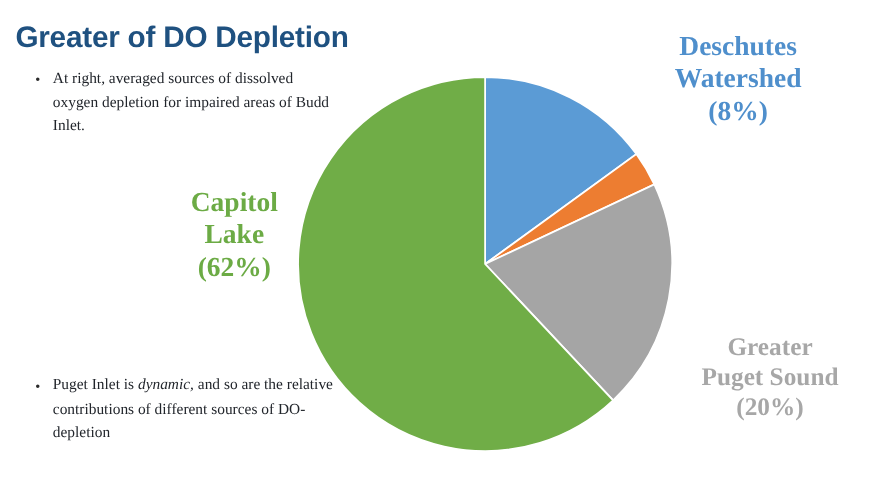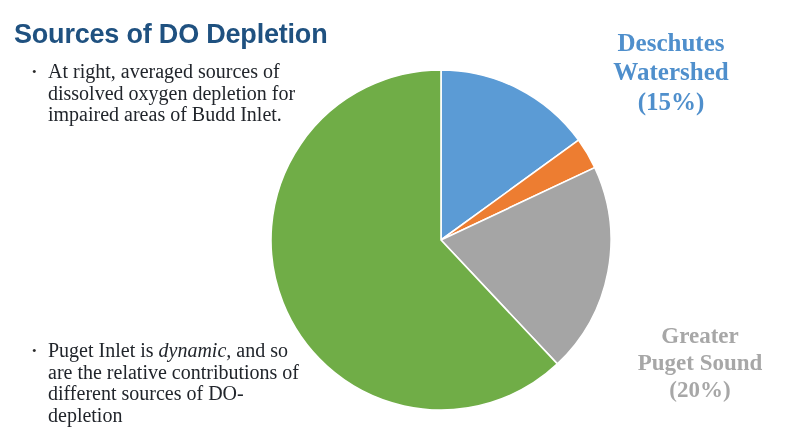--- a/index.html
+++ b/index.html
@@ -47,21 +47,21 @@
     width: 16px;
     font-size: 13px;
     line-height: 21px;
     color: #2a2a2a;
     text-align: left;
     padding-left: 1px;
   }
   .bullet-text {
     flex: 1 1 auto;
     color: #21252b;
-    font-size: 20px;
+    font-size: 14px;
     line-height: 21.5px;
   }
   #bullet-top {
     left: 31px;
     top: 61px;
     width: 270px;
   }
   #bullet-bottom {
     left: 31px;
     top: 340px;
@@ -101,36 +101,35 @@
     width: 168px;
     font-size: 23px;
     color: #ed7d31;
   }
   #label-puget {
     left: 604px;
     top: 303px;
     width: 192px;
     font-size: 23px;
     color: #a7a7a7;
-    margin-top: 20px;
   }
   #label-capitol {
     left: 118px;
     top: 170px;
     width: 190px;
     font-size: 25px;
     color: #6cab45;
   }
 </style>
 </head>
 <body>
 
 <div id="slide">
 
-  <div id="page-title">Sources of DO Depletion</div>
+  <div id="page-title">Greater of DO Depletion</div>
 
   <div class="bullet-block" id="bullet-top">
     <span class="bullet-marker">•</span>
     <span class="bullet-text"><span>At right, averaged sources of dissolved oxygen depletion for impaired areas of Budd Inlet.</span></span>
   </div>
 
   <div class="bullet-block" id="bullet-bottom">
     <span class="bullet-marker">•</span>
     <span class="bullet-text"><span>Puget Inlet is </span><span class="em-word">dynamic,</span><span> and so are the relative contributions of different sources of DO-depletion</span></span>
   </div>
@@ -141,21 +140,24 @@
           <path d="M 170 170 L 170.00 0.00 A 170 170 0 0 1 307.53 70.08 Z" fill="#5b9bd5" stroke="#ffffff" stroke-width="1.6"></path>
           <path d="M 170 170 L 307.53 70.08 A 170 170 0 0 1 323.82 97.62 Z" fill="#ed7d31" stroke="#ffffff" stroke-width="1.6"></path>
           <path d="M 170 170 L 323.82 97.62 A 170 170 0 0 1 286.37 293.92 Z" fill="#a5a5a5" stroke="#ffffff" stroke-width="1.6"></path>
           <path d="M 170 170 L 286.37 293.92 A 170 170 0 1 1 170.00 0.00 Z" fill="#70ad47" stroke="#ffffff" stroke-width="1.6"></path>
         </g>
     </svg>
   </div>
 
   <div class="slice-label" id="label-deschutes">Deschutes
 Watershed
-(15%)</div>
+(8%)</div>
 
 
   <div class="slice-label" id="label-puget">Greater
 Puget Sound
 (20%)</div>
 
+  <div class="slice-label" id="label-capitol">Capitol
+Lake
+(62%)</div>
 
 </div>
 
 </body></html>

